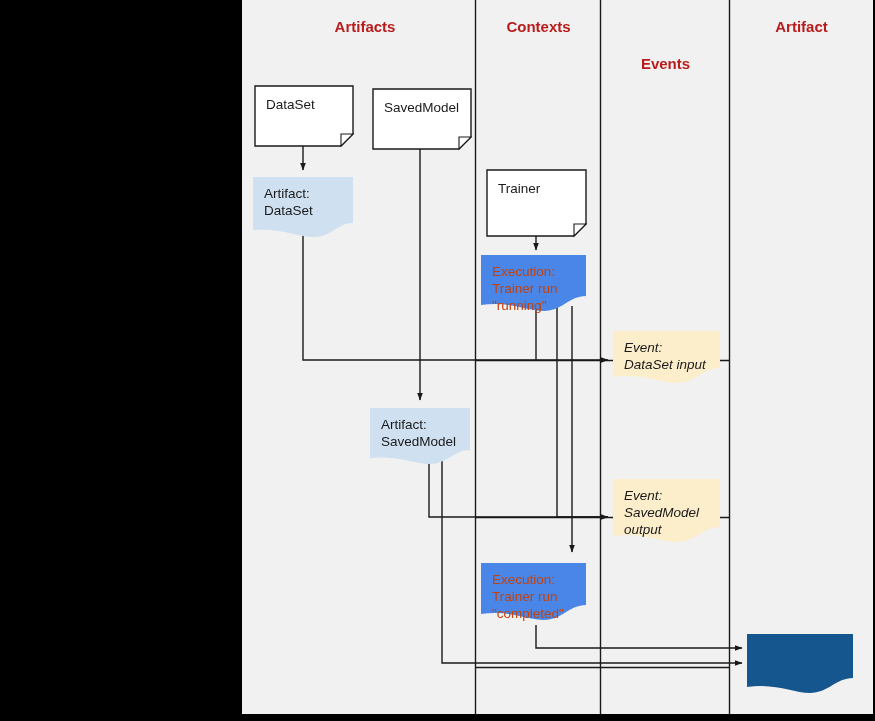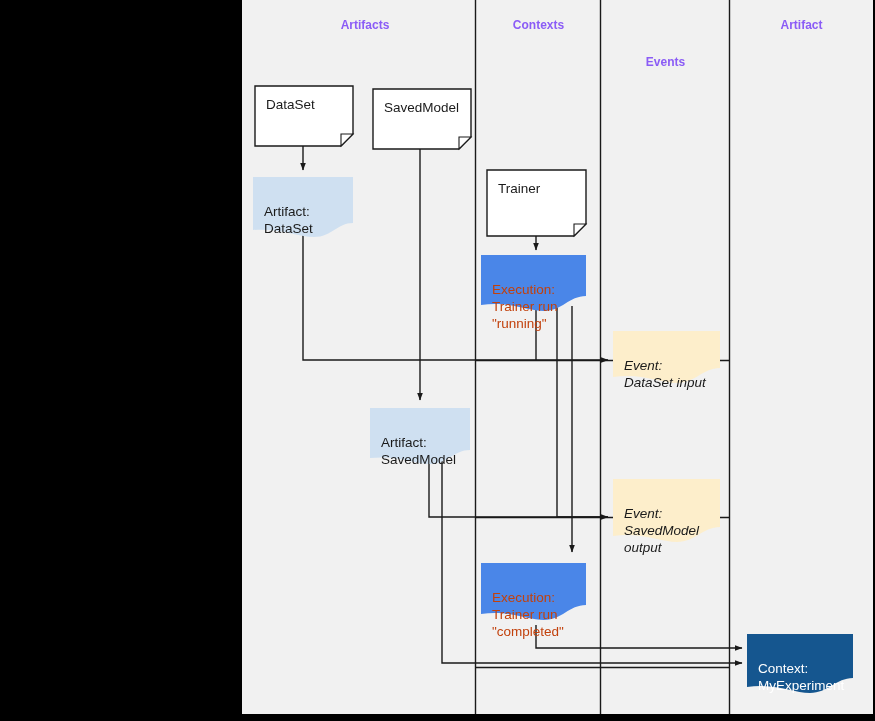--- a/index.html
+++ b/index.html
@@ -30,22 +30,22 @@
     position: absolute;
     left: 0; top: 0;
     width: 631px;
     height: 714px;
     pointer-events: none;
   }
   .lane-title {
     position: absolute;
     font-family: "Liberation Sans", sans-serif;
     font-weight: bold;
-    font-size: 12px;
-    color: #8b5cf6;
+    font-size: 15px;
+    color: #b91c1c;
     text-align: center;
     white-space: nowrap;
   }
   .node {
     position: absolute;
     box-sizing: border-box;
     font-family: "Liberation Sans", sans-serif;
     font-size: 13.5px;
     line-height: 17px;
   }
@@ -54,21 +54,21 @@
     left: 11px;
     top: 10px;
     white-space: pre-line;
   }
   
   .doc-node .label {
     color: #1a1a1a;
   }
   
   .wave-node .label {
-    top: 26px;
+    top: 8px;
   }
   .artifact-node .label { color: #1a1a1a; }
   .execution-node .label { color: #c2410c; }
   .event-node .label { color: #1a1a1a; font-style: italic; }
   .context-node .label { color: #ffffff; }
 </style>
 </head>
 <body>
 
 <div id="stage">
@@ -203,19 +203,15 @@
       <div class="label">Event:
 DataSet input</div>
     </div>
 
     <div class="node wave-node event-node" style="left:371px; top:479px; width:107px; height:63px;">
       <div class="label">Event:
 SavedModel
 output</div>
     </div>
 
-    <div class="node wave-node context-node" style="left:505px; top:634px; width:106px; height:59px;">
-      <div class="label">Context:
-MyExperiment</div>
-    </div>
 
   </div>
 </div>
 
 </body></html>

